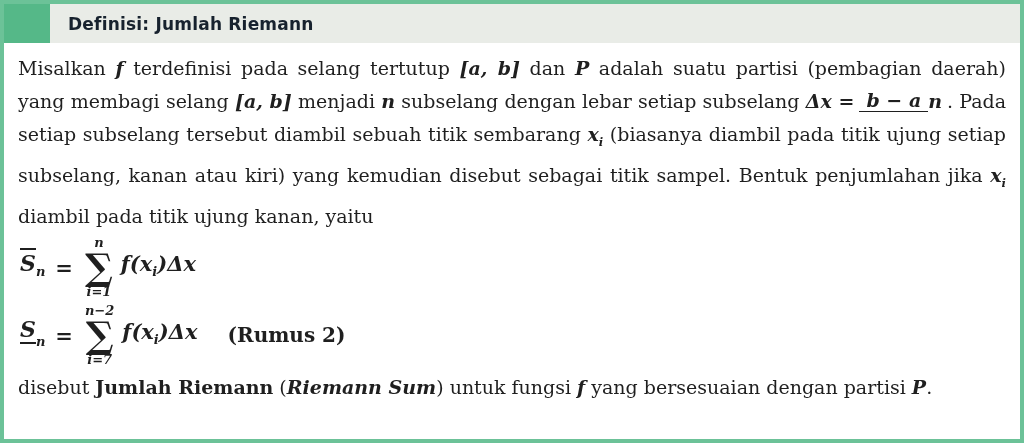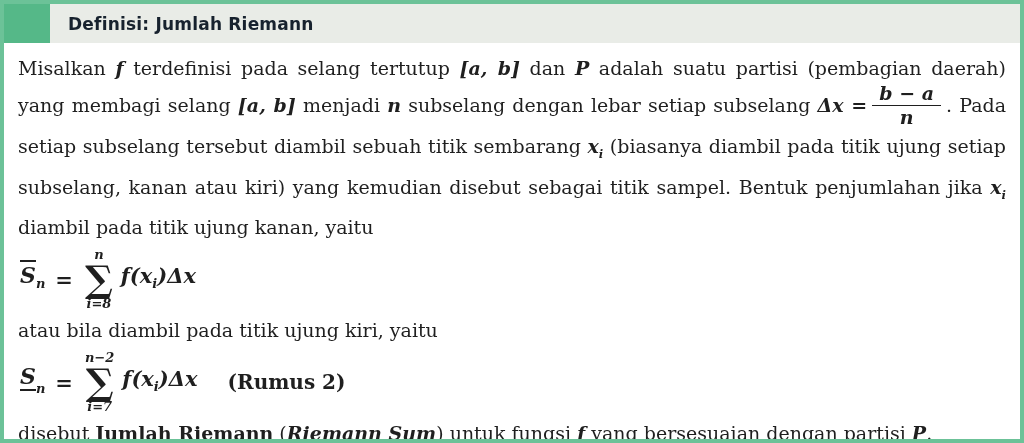--- a/index.html
+++ b/index.html
@@ -55,21 +55,21 @@
     font-family: "DejaVu Serif", serif;
     font-style: italic;
     font-weight: 600;
     font-size: 0.62em;
   }
   .bold { font-weight: bold; }
   .bold-italic { font-weight: bold; font-style: italic; }
 
   .frac {
     display: inline-flex;
-    flex-direction: column;
+    flex-direction: row;
     align-items: center;
     vertical-align: middle;
     margin: 0 5px;
     font-style: italic;
     font-weight: 600;
     line-height: 1.1;
     transform: translateY(-2px);
   }
   .frac .num { padding: 0 7px 1px 7px; border-bottom: 1.8px solid #1f1f1f; }
   .frac .den { padding-top: 1px; }
@@ -139,26 +139,25 @@
           <span class="num">b − a</span>
           <span class="den">n</span>
         </span><span>. Pada setiap subselang tersebut diambil sebuah titik sembarang </span><span class="mvar">x</span><sub class="msub">i</sub><span> (biasanya diambil pada titik ujung setiap subselang, kanan atau kiri) yang kemudian disebut sebagai titik sampel. Bentuk penjumlahan jika </span><span class="mvar">x</span><sub class="msub">i</sub><span> diambil pada titik ujung kanan, yaitu</span></div>
 
     <div class="formula-row">
       <span class="lhs"><span class="sbar mvar">S</span><sub class="msub">n</sub></span>
       <span class="eq">=</span>
       <span class="bigsum">
         <span class="limit">n</span>
         <span class="sigma">∑</span>
-        <span class="limit">i=8</span>
+        <span class="limit">i=1</span>
       </span>
       <span class="sum-body mvar"><span>f(x</span><sub class="msub">i</sub><span>)Δx</span></span>
     </div>
 
-    <div class="para-mid">atau bila diambil pada titik ujung kiri, yaitu</div>
 
     <div class="formula-row">
       <span class="lhs"><span class="sunder mvar">S</span><sub class="msub low-sub">n</sub></span>
       <span class="eq">=</span>
       <span class="bigsum">
         <span class="limit">n−2</span>
         <span class="sigma">∑</span>
         <span class="limit">i=7</span>
       </span>
       <span class="sum-body mvar"><span>f(x</span><sub class="msub">i</sub><span>)Δx</span></span>

